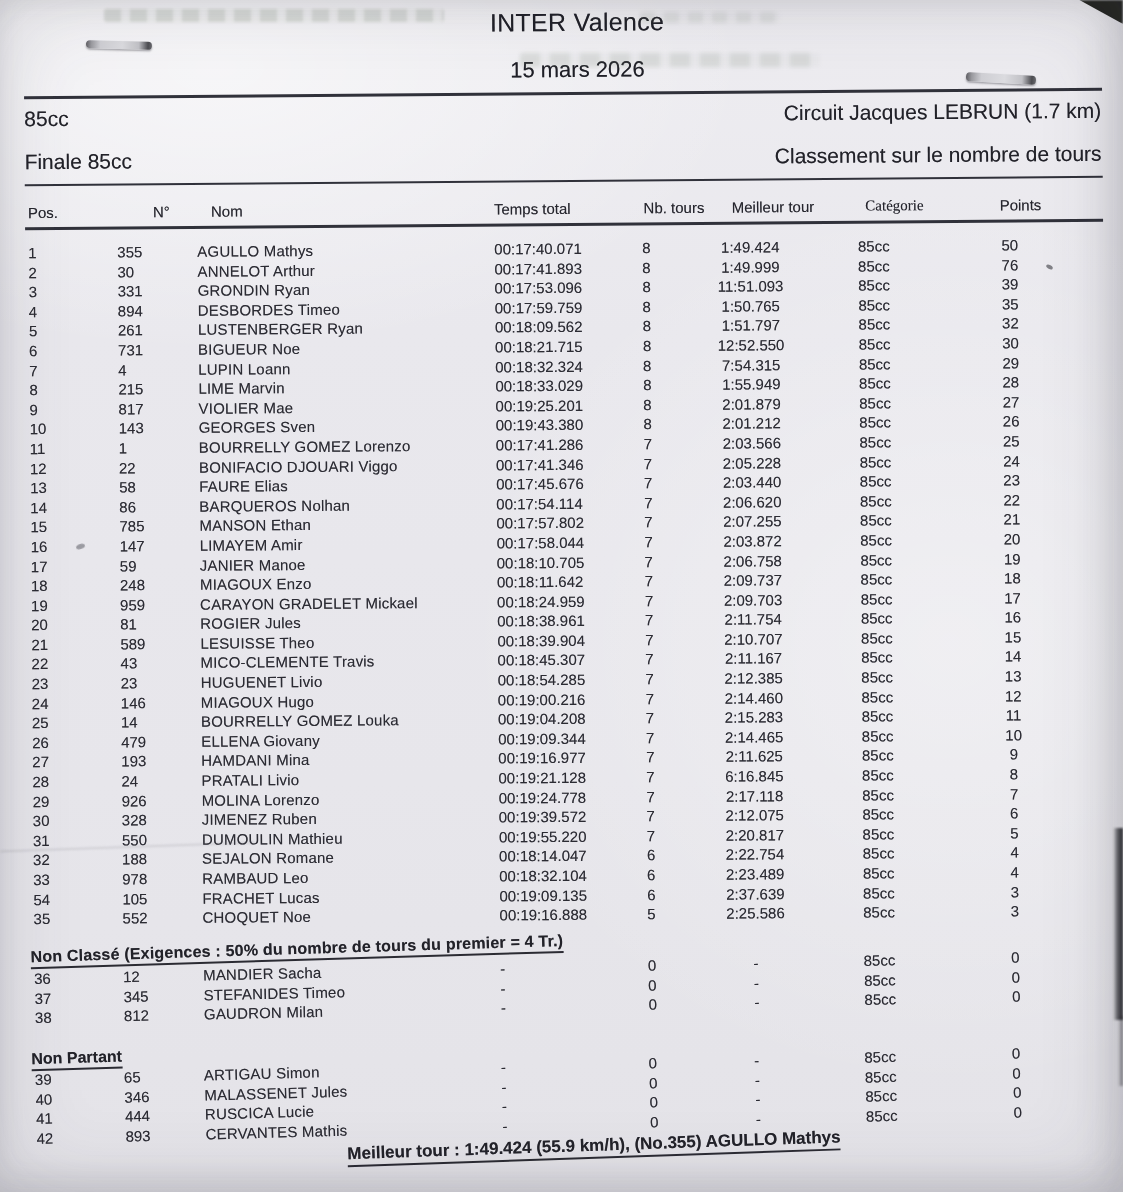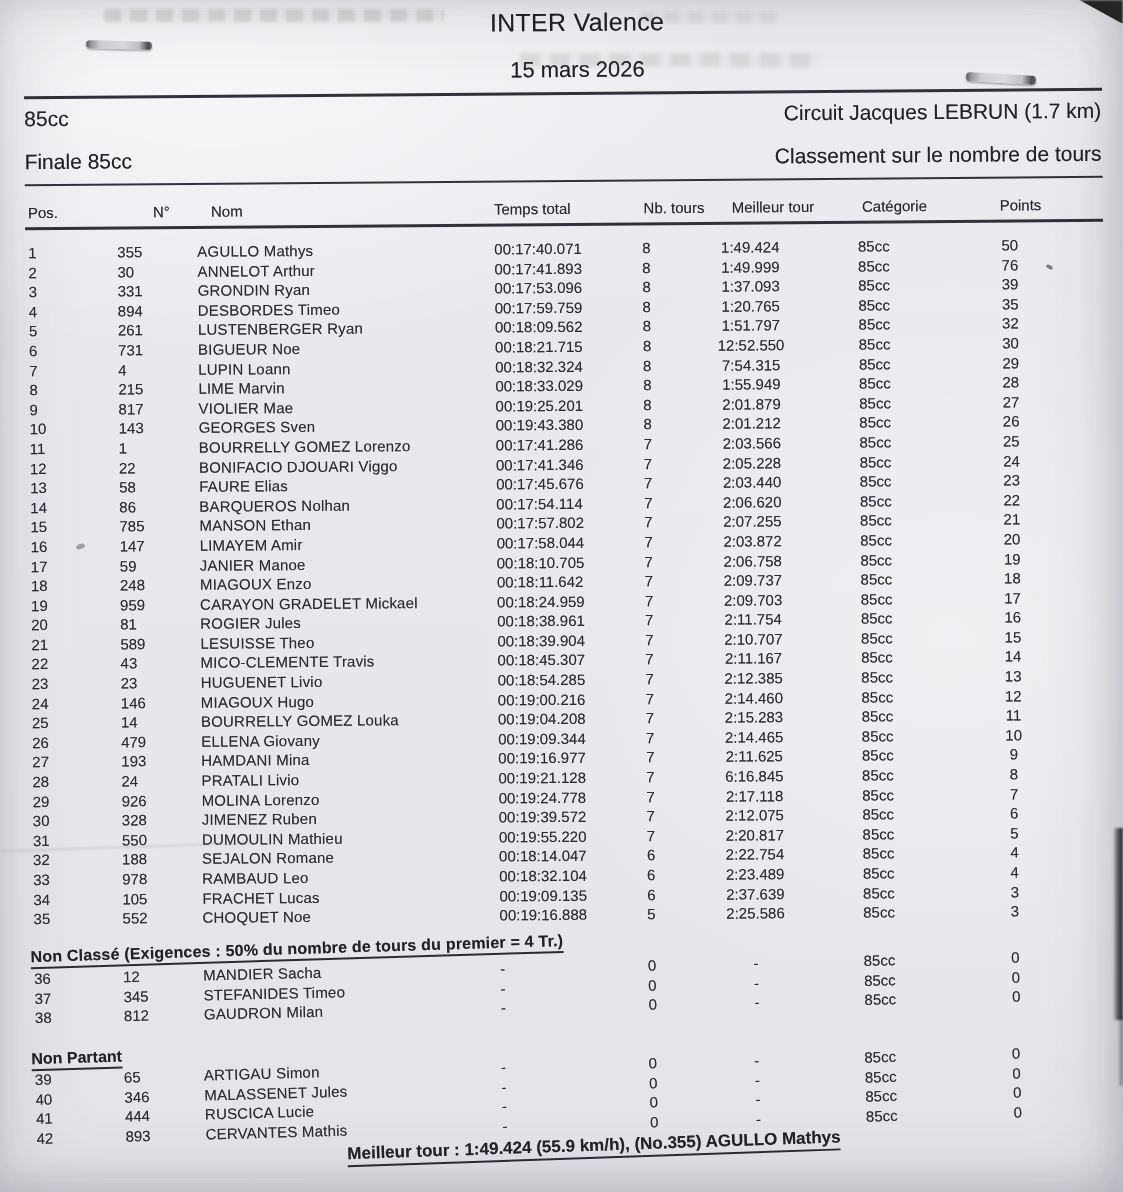--- a/index.html
+++ b/index.html
@@ -66,21 +66,21 @@
   .c-num{padding-left:2px;}
   .h-nom{padding-left:14px;}
   .c-name{letter-spacing:0.2px;}
   .h-time,.c-time{padding-left:4px;}
   .h-laps,.c-laps{text-align:center;}
   .h-best,.c-best{text-align:center;}
   .h-cat,.c-cat{text-align:center;}
   .h-pts,.c-pts{text-align:center;}
   .h-laps{transform:translateX(28px);}
   .h-best{transform:translateX(23px);}
-  .h-cat{transform:translateX(21px);}
+  .h-cat{transform:translateX(21px);font-family:Liberation Serif, serif;}
   .h-pts{transform:translateX(11px);}
   .rows{position:absolute;left:28px;width:1067px;font-size:15px;}
   .trow{height:19.6px;line-height:19.6px;}
   #rows-main{top:239px;}
   #rows-nc{top:965px;transform:rotate(-0.8deg);transform-origin:0 0;}
   #rows-np{top:1066px;transform:rotate(-1.1deg);transform-origin:0 0;}
   .sec-head{position:absolute;left:28px;font-size:16px;font-weight:bold;color:#222229;
     border-bottom:2px solid #2b2b33;padding-bottom:1px;display:inline-block;}
   #nc-head{top:944px;transform:rotate(-1.3deg);transform-origin:0 100%;letter-spacing:0.2px;}
   #np-head{top:1046px;transform:rotate(-1.2deg);transform-origin:0 100%;}
@@ -144,31 +144,31 @@
         <span class="cell c-best">1:49.999</span>
         <span class="cell c-cat">85cc</span>
         <span class="cell c-pts">76</span>
       </div>
       <div class="trow">
         <span class="cell c-pos">3</span>
         <span class="cell c-num">331</span>
         <span class="cell c-name">GRONDIN Ryan</span>
         <span class="cell c-time">00:17:53.096</span>
         <span class="cell c-laps">8</span>
-        <span class="cell c-best">1:37.093</span>
+        <span class="cell c-best">11:51.093</span>
         <span class="cell c-cat">85cc</span>
         <span class="cell c-pts">39</span>
       </div>
       <div class="trow">
         <span class="cell c-pos">4</span>
         <span class="cell c-num">894</span>
         <span class="cell c-name">DESBORDES Timeo</span>
         <span class="cell c-time">00:17:59.759</span>
         <span class="cell c-laps">8</span>
-        <span class="cell c-best">1:20.765</span>
+        <span class="cell c-best">1:50.765</span>
         <span class="cell c-cat">85cc</span>
         <span class="cell c-pts">35</span>
       </div>
       <div class="trow">
         <span class="cell c-pos">5</span>
         <span class="cell c-num">261</span>
         <span class="cell c-name">LUSTENBERGER Ryan</span>
         <span class="cell c-time">00:18:09.562</span>
         <span class="cell c-laps">8</span>
         <span class="cell c-best">1:51.797</span>
@@ -449,21 +449,21 @@
         <span class="cell c-pos">33</span>
         <span class="cell c-num">978</span>
         <span class="cell c-name">RAMBAUD Leo</span>
         <span class="cell c-time">00:18:32.104</span>
         <span class="cell c-laps">6</span>
         <span class="cell c-best">2:23.489</span>
         <span class="cell c-cat">85cc</span>
         <span class="cell c-pts">4</span>
       </div>
       <div class="trow">
-        <span class="cell c-pos">34</span>
+        <span class="cell c-pos">54</span>
         <span class="cell c-num">105</span>
         <span class="cell c-name">FRACHET Lucas</span>
         <span class="cell c-time">00:19:09.135</span>
         <span class="cell c-laps">6</span>
         <span class="cell c-best">2:37.639</span>
         <span class="cell c-cat">85cc</span>
         <span class="cell c-pts">3</span>
       </div>
       <div class="trow">
         <span class="cell c-pos">35</span>

